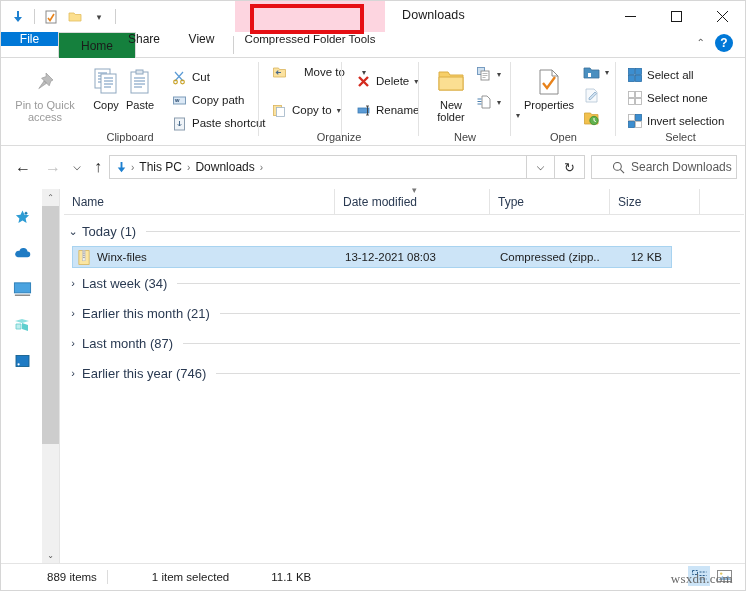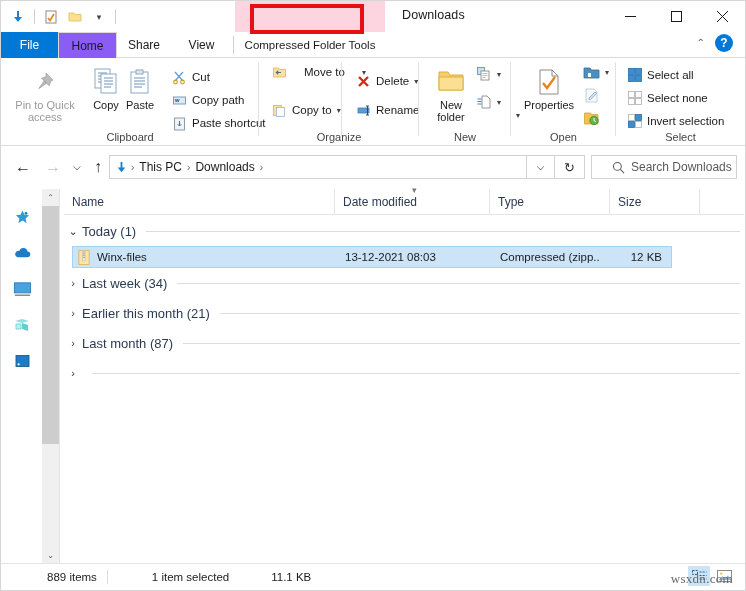--- a/index.html
+++ b/index.html
@@ -58,30 +58,30 @@
     font-size: 12.5px; color:#1a1a1a;
   }
 
   
   .tabs {
     position: absolute; left: 0; top: 31px; width: 744px; height: 26px;
     background: #ffffff;
     border-bottom: 1px solid #dadada;
   }
   .tab {
-    position: absolute; top: 0; height: 26px;
+    position: absolute; top: 0; height: 14px;
     display:flex; align-items:center; justify-content:center;
     font-size: 12px; color: #1b1b1b; cursor:pointer;
   }
   .tab.file {
     left: 0; width: 57px; background:#0078d7; color:#fff;
   }
   .tab.home {
-    left: 57px; width: 59px;
-    background:#8b5cf6; border-top:1px solid #dadada;
+    left: 57px; width: 78px;
+    background:#15803d; border-top:1px solid #dadada;
     border-left:1px solid #dadada; border-right:1px solid #dadada;
     border-bottom:1px solid #fff; height:27px;
   }
   .tab.share { left: 114px; width: 58px; }
   .tab.view  { left: 172px; width: 57px; }
   .tab.ctxtab{ left: 234px; width: 150px; font-size:11.5px; }
   .tabs-sep  { position:absolute; left:232px; top:4px; width:1px; height:18px; background:#d0d0d0; }
 
   .ribbon-collapse {
     position:absolute; right: 40px; top: 36px; font-size: 10px; color:#555;
@@ -713,20 +713,21 @@
     </div>
 
     <div class="grouphdr">
       <span class="chev">›</span>
       <span class="gtxt">Last month (87)</span>
       <span class="gline"></span>
     </div>
 
     <div class="grouphdr">
       <span class="chev">›</span>
+      <span class="gtxt">Earlier this year (746)</span>
       <span class="gline"></span>
     </div>
   </div>
 
   <div class="statusbar">
     <span class="st-txt" style="margin-left:12px;">889 items</span>
     <span class="st-sep"></span>
     <span class="st-txt">1 item selected</span>
     <span class="st-txt" style="margin-left:8px;">11.1 KB</span>
 

